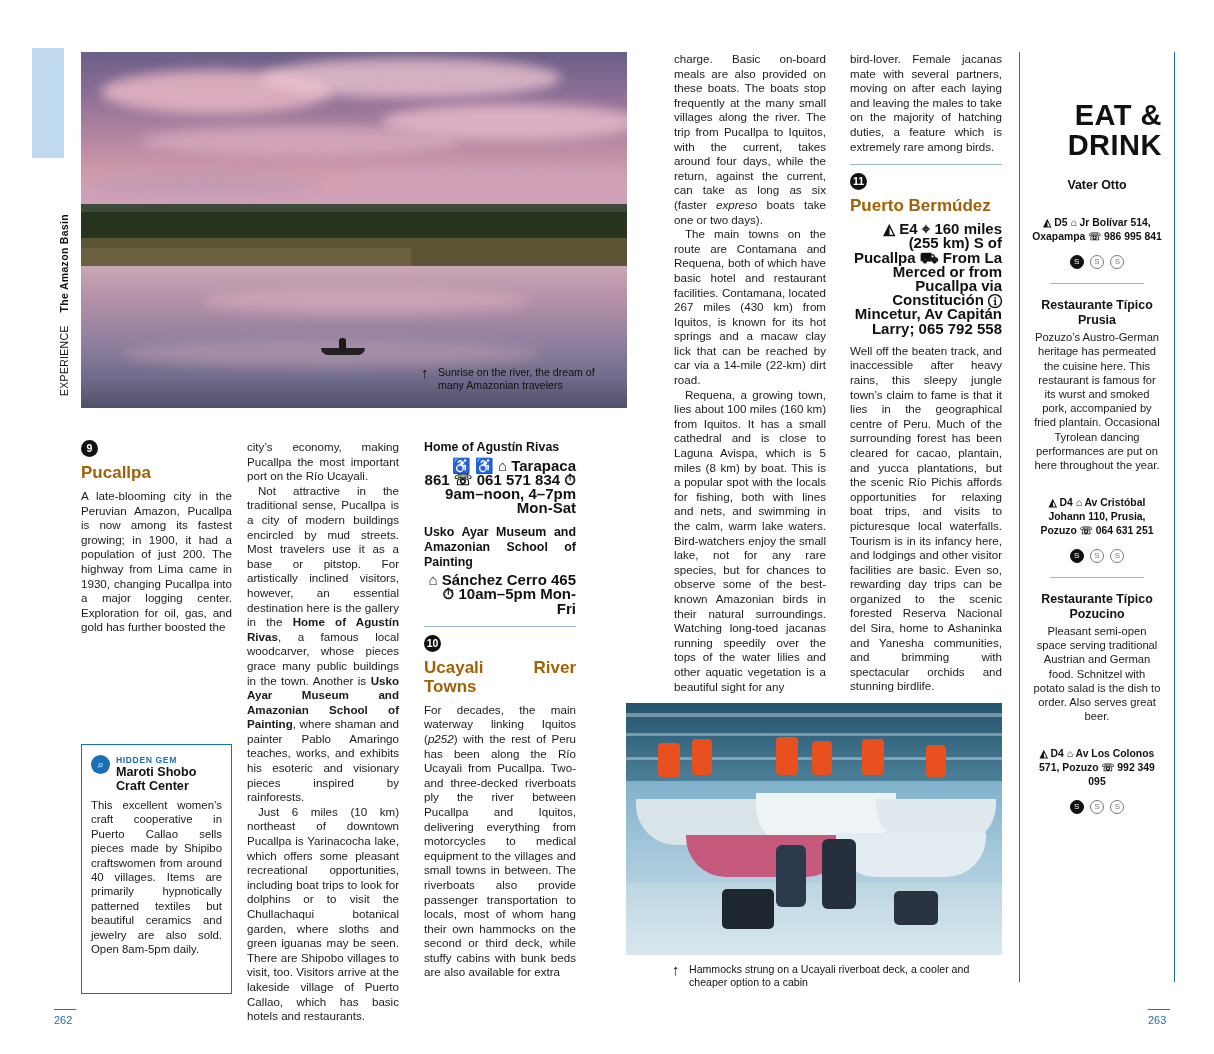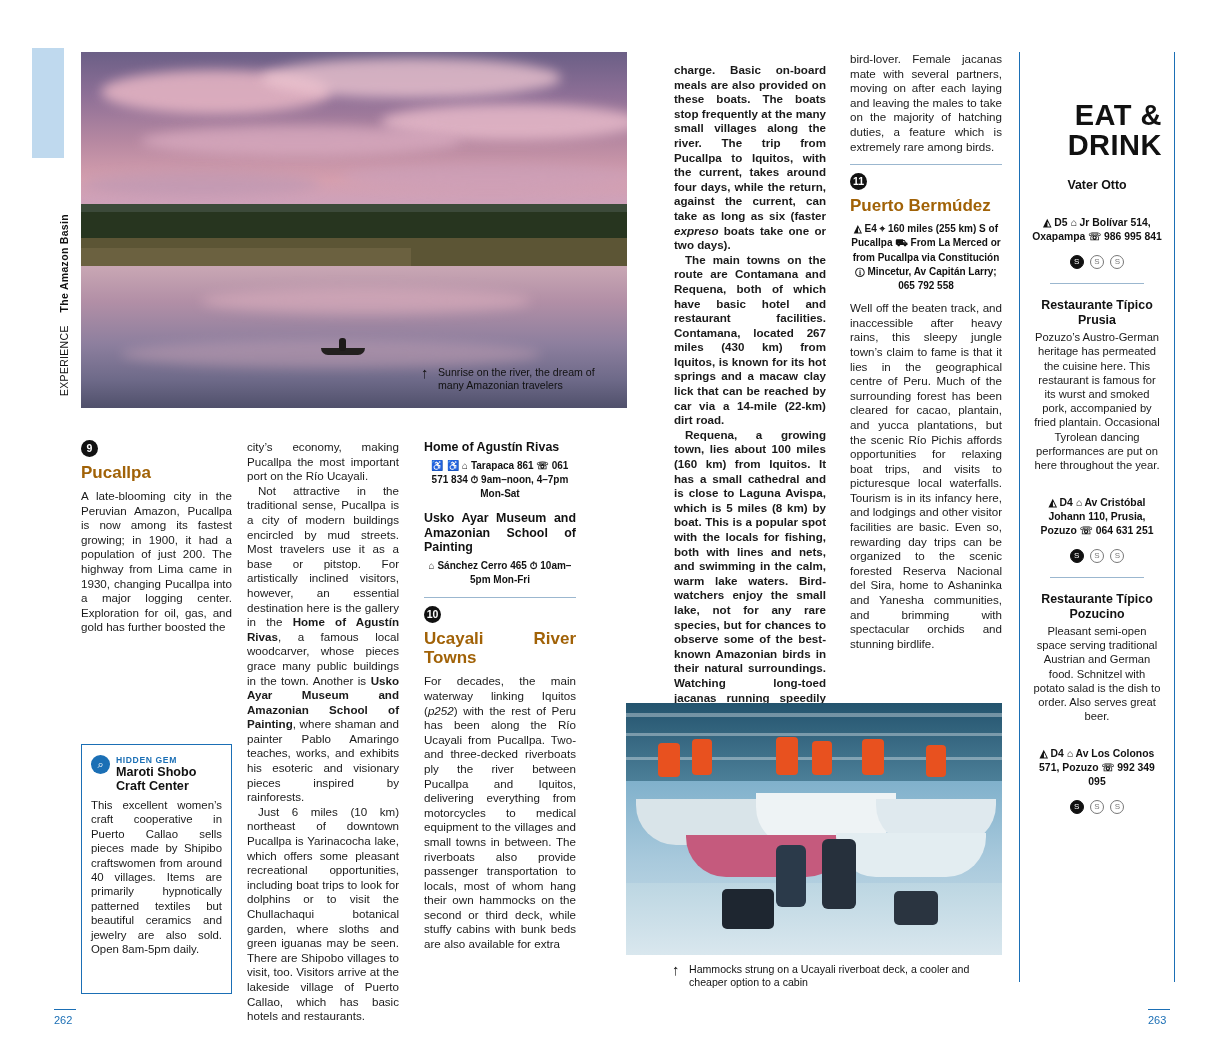--- a/index.html
+++ b/index.html
@@ -18,21 +18,21 @@
   .bluebar{position:absolute;left:12px;top:48px;width:32px;height:110px;background:#bfd9ee;}
   
   .col{position:absolute;font-size:11.6px;line-height:14.6px;color:#1a1a1a;text-align:justify;}
   .col p{margin:0;}
   .col p.ind{text-indent:11px;}
   .hdr-num{display:inline-block;width:17px;height:17px;border-radius:50%;background:#111;color:#fff;
     font-size:10.5px;font-weight:bold;text-align:center;line-height:17px;margin-bottom:4px;}
   h2.sec{font-size:17px;line-height:19px;margin:2px 0 7px 0;color:#a16207;font-weight:bold;}
   h3.sub{font-size:12.4px;line-height:14.6px;margin:10px 0 4px 0;color:#111;font-weight:bold;}
   .rule{border:0;border-top:1px solid #9bb7cf;margin:10px 0 8px 0;}
-  .meta{font-size:10px;line-height:14.2px;font-weight:bold;color:#111;margin:0 0 8px 0;text-align:center;}
+  .meta{font-size:15px;line-height:14.2px;font-weight:bold;color:#111;margin:0 0 8px 0;text-align:right;}
   .italic{font-style:italic;}
   .bold{font-weight:bold;}
   
   .photo{position:absolute;overflow:hidden;}
   .cap{position:absolute;font-size:10.6px;line-height:13.4px;color:#111;}
   .cap .arrow{position:absolute;left:0;top:0;font-size:15px;line-height:13px;}
   .cap .ctext{display:block;margin-left:17px;}
   
   .gem{position:absolute;border:1px solid #1b6fb5;box-sizing:border-box;padding:10px 9px 9px 9px;}
   .gem .ghdr{display:flex;align-items:flex-start;gap:6px;margin-bottom:5px;}
@@ -143,21 +143,21 @@
       <h3 class="sub">Usko Ayar Museum and Amazonian School of Painting</h3>
       <div class="meta">⌂ Sánchez Cerro 465  ⏱ 10am–5pm Mon-Fri</div>
       <hr class="rule">
       <span class="hdr-num">10</span>
       <h2 class="sec">Ucayali River Towns</h2>
       <p>
         <span>For decades, the main waterway linking Iquitos (</span><span class="italic">p252</span><span>) with the rest of Peru has been along the Río Ucayali from Pucallpa. Two- and three-decked riverboats ply the river between Pucallpa and Iquitos, delivering everything from motorcycles to medical equipment to the villages and small towns in between. The riverboats also provide passenger transportation to locals, most of whom hang their own hammocks on the second or third deck, while stuffy cabins with bunk beds are also available for extra</span>
       </p>
     </div>
 
-    <div class="col" style="left:654px;top:63px;width:152px;font-weight:bold;">
+    <div class="col" style="left:654px;top:52px;width:152px;">
       <p>
         <span>charge. Basic on-board meals are also provided on these boats. The boats stop frequently at the many small villages along the river. The trip from Pucallpa to Iquitos, with the current, takes around four days, while the return, against the current, can take as long as six (faster </span><span class="italic">expreso</span><span> boats take one or two days).</span>
       </p>
       <p class="ind">The main towns on the route are Contamana and Requena, both of which have basic hotel and restaurant facilities. Contamana, located 267 miles (430 km) from Iquitos, is known for its hot springs and a macaw clay lick that can be reached by car via a 14-mile (22-km) dirt road.</p>
       <p class="ind">Requena, a growing town, lies about 100 miles (160 km) from Iquitos. It has a small cathedral and is close to Laguna Avispa, which is 5 miles (8 km) by boat. This is a popular spot with the locals for fishing, both with lines and nets, and swimming in the calm, warm lake waters. Bird-watchers enjoy the small lake, not for any rare species, but for chances to observe some of the best-known Amazonian birds in their natural surroundings. Watching long-toed jacanas running speedily over the tops of the water lilies and other aquatic vegetation is a beautiful sight for any</p>
     </div>
 
     <div class="col" style="left:830px;top:52px;width:152px;">
       <p>bird-lover. Female jacanas mate with several partners, moving on after each laying and leaving the males to take on the majority of hatching duties, a feature which is extremely rare among birds.</p>
       <hr class="rule">

